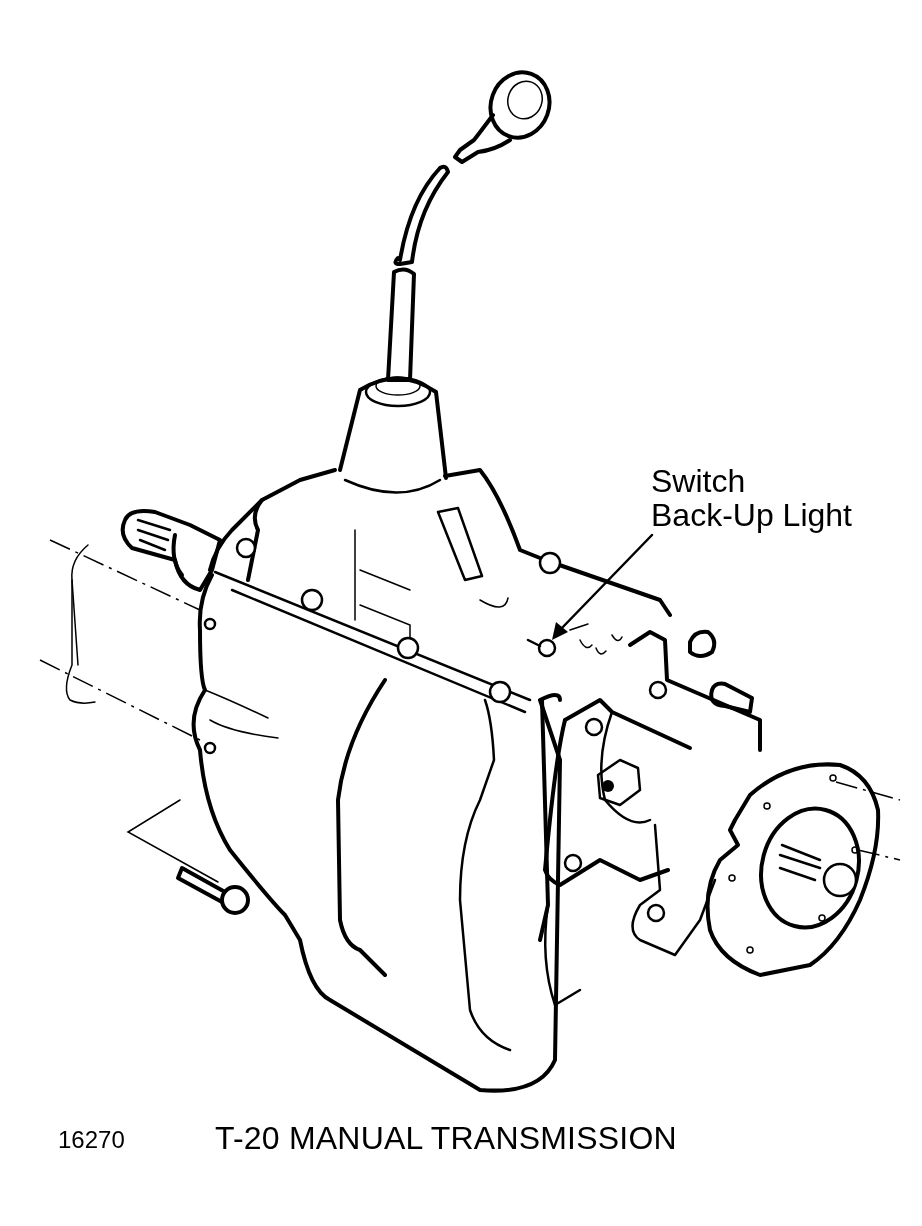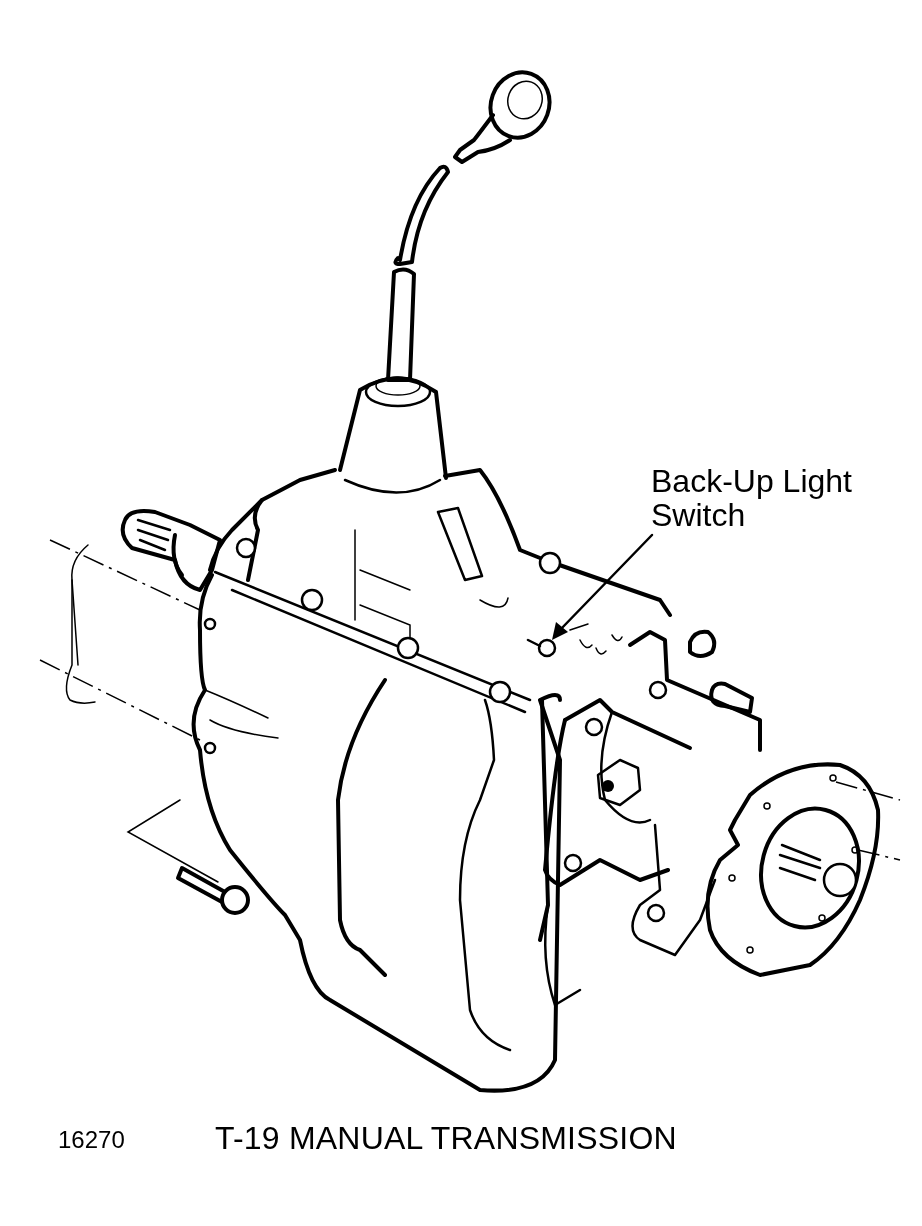--- a/index.html
+++ b/index.html
@@ -132,18 +132,18 @@
   </g>
 
   <g>
     <path class="thin" d="M180 800 L128 832 L218 882"></path>
     <path class="thick" d="M182 868 L225 892 L222 902 L178 878 Z"></path>
     <circle class="thick fillw" cx="235" cy="900" r="13"></circle>
   </g>
 </svg>
 
 <div id="callout-label" class="label">
+  <div>Switch</div>
   <div>Back-Up Light</div>
-  <div>Switch</div>
 </div>
 
 <div id="fig-number" class="label">16270</div>
-<div id="fig-title" class="label">T-19 MANUAL TRANSMISSION</div>
+<div id="fig-title" class="label">T-20 MANUAL TRANSMISSION</div>
 
 </body></html>

